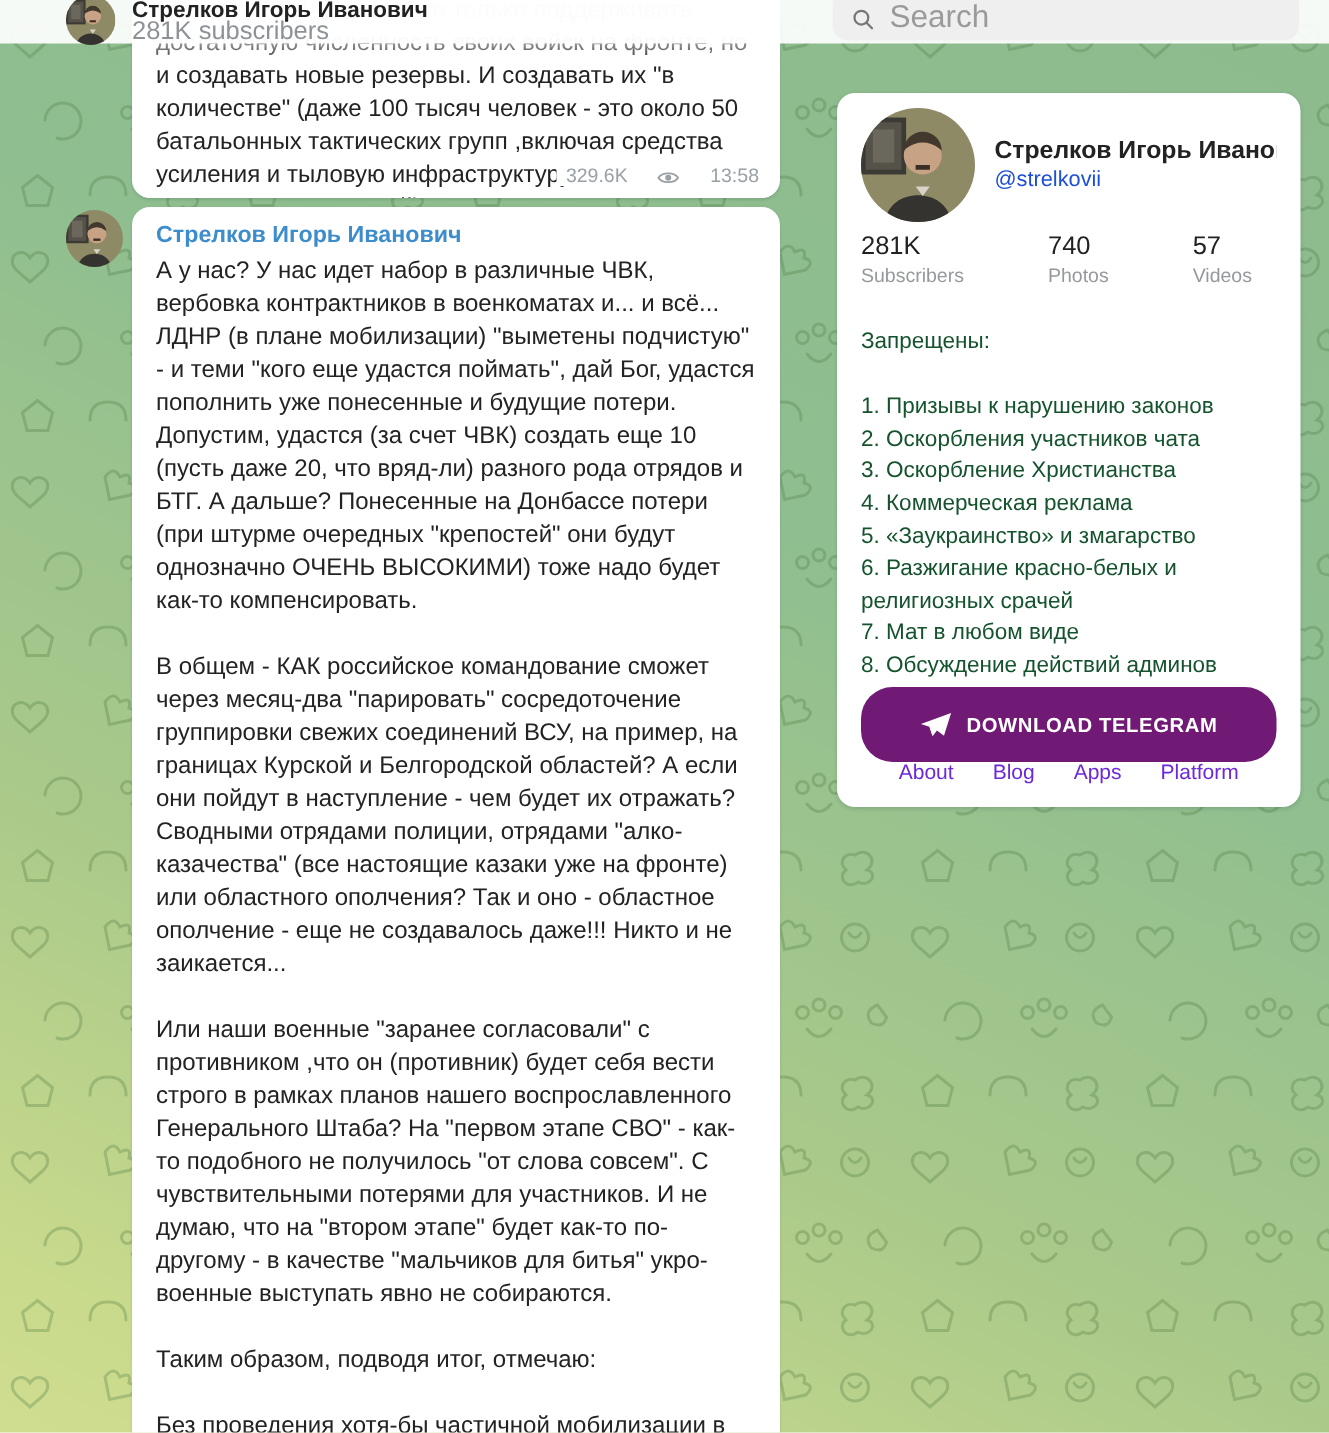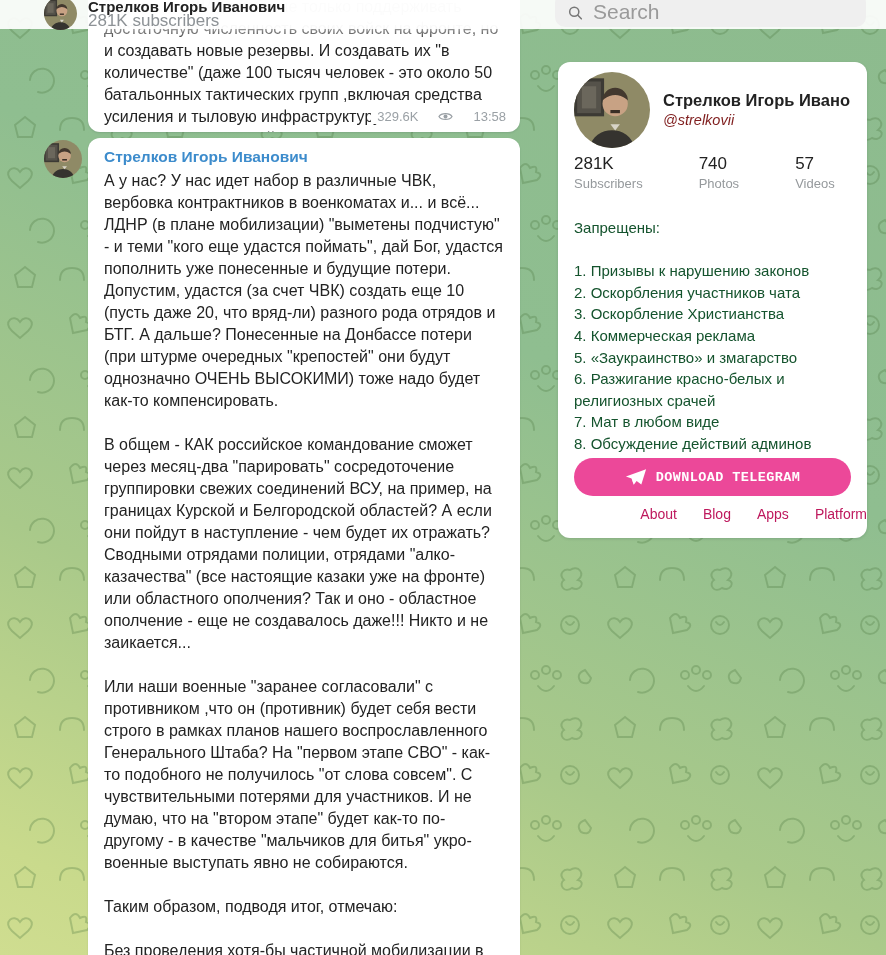--- a/index.html
+++ b/index.html
@@ -39,48 +39,48 @@
     content:"";position:absolute;left:0;right:0;top:0;height:58px;pointer-events:none;
     background:linear-gradient(rgba(255,255,255,0.88) 0px,rgba(255,255,255,0.72) 40px,rgba(255,255,255,0) 58px);
   }
   .bubble-2{top:138px;height:900px;overflow:hidden;padding:8px 16px 12px 16px;box-sizing:border-box;}
   .msg-text{font-size:16px;line-height:22px;color:#232323;white-space:pre-line;}
   .msg-text p{margin:22px 0 0 0;}
   .msg-text p:first-child{margin-top:0;}
   .author-name{color:#3d8ccc;font-weight:bold;font-size:15.5px;line-height:22px;margin-bottom:2px;cursor:pointer;}
   .msg-avatar{position:absolute;left:44px;top:140px;width:38px;height:38px;border-radius:50%;overflow:hidden;}
   .meta{
-    position:absolute;right:14px;bottom:8px;display:flex;align-items:center;gap:20px;
+    position:absolute;right:14px;bottom:8px;display:flex;align-items:flex-end;gap:20px;
     font-size:13px;color:#9aa0a5;background:#fff;padding-left:6px;
   }
   
   .card{
     position:absolute;left:558px;top:62px;width:309px;height:476px;background:#ffffff;
     border-radius:12px;box-shadow:0 1px 3px rgba(16,35,47,0.14);z-index:20;
     padding:10px 16px 0 16px;box-sizing:border-box;
   }
   .card-head{display:flex;align-items:center;}
   .card-avatar{width:76px;height:76px;border-radius:50%;overflow:hidden;flex:0 0 76px;cursor:pointer;}
   .card-names{margin-left:13px;overflow:hidden;}
   .card-name{font-size:16.5px;font-weight:bold;color:#222;white-space:nowrap;overflow:hidden;line-height:21px;}
-  .card-handle{font-size:14.5px;color:#7f1d1d;line-height:19px;cursor:pointer;font-style:italic;}
+  .card-handle{font-size:14.5px;color:#1d4ed8;line-height:19px;cursor:pointer;}
   .stats{display:flex;margin-top:5px;gap:35px;}
   .stat{margin-right:21px;}
   .stat:last-child{margin-right:0;}
   .stat-value{font-size:17px;color:#222;line-height:22px;}
   .stat-label{font-size:13px;color:#95999c;line-height:17px;}
   .card-desc{margin-top:25px;font-size:15px;line-height:21.6px;color:#14532d;white-space:pre-line;}
   .dl-btn{
-    position:absolute;left:16px;right:16px;top:396px;height:38px;border:none;cursor:pointer;
-    background:#ec4899;border-radius:21px;color:#fff;font-weight:bold;font-size:13.5px;
-    letter-spacing:.4px;font-family:Liberation Mono, monospace;display:flex;align-items:center;justify-content:center;gap:9px;
+    position:absolute;left:16px;right:16px;top:396px;height:50px;border:none;cursor:pointer;
+    background:#701a75;border-radius:21px;color:#fff;font-weight:bold;font-size:13.5px;
+    letter-spacing:.4px;font-family:Liberation Sans, sans-serif;display:flex;align-items:center;justify-content:center;gap:9px;
   }
   .card-footer{
-    position:absolute;left:0;right:0;top:444px;display:flex;justify-content:flex-end;gap:26px;
-    font-size:14px;color:#be185d;
+    position:absolute;left:0;right:0;top:444px;display:flex;justify-content:center;gap:26px;
+    font-size:14px;color:#6d28d9;
   }
   .card-footer span{cursor:pointer;}
 </style>
 </head>
 <body>
 
 <svg id="bg-doodles" width="886" height="955" xmlns="http://www.w3.org/2000/svg">
   <defs>
     <pattern id="doodles" width="150" height="150" patternUnits="userSpaceOnUse">
       <g fill="none" stroke="rgba(75,120,62,0.30)" stroke-width="2" stroke-linecap="round">

